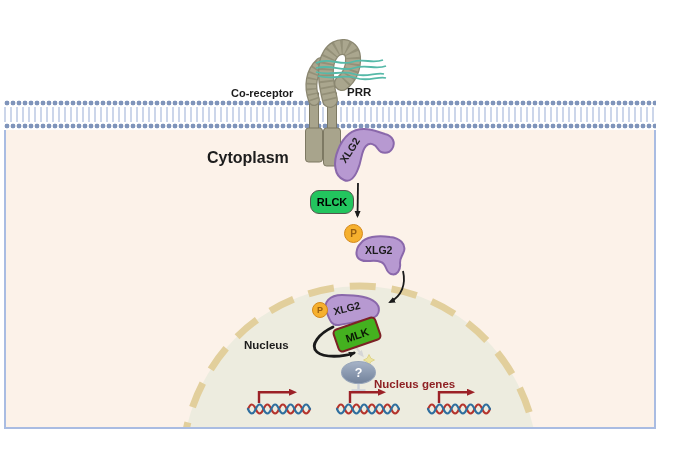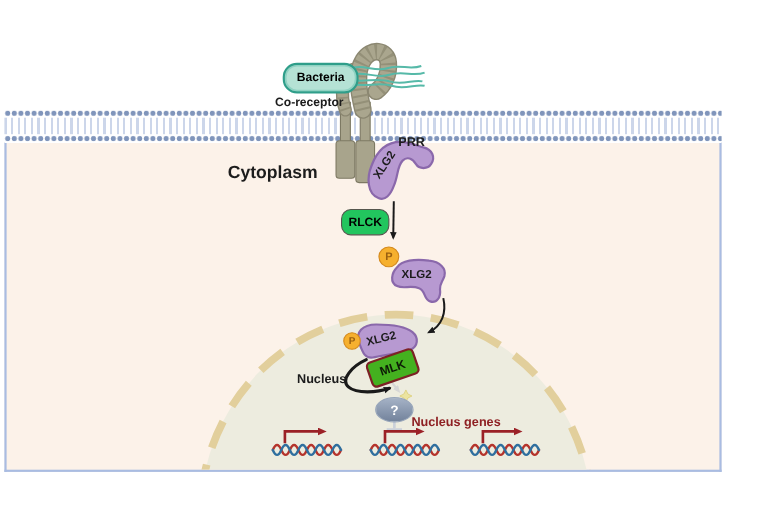--- a/index.html
+++ b/index.html
@@ -126,46 +126,43 @@
     <g fill="none" stroke-width="2.2" stroke-linecap="round">
       <path stroke="#b5342c" d="M248 409 Q251.88 400 255.75 409 T263.5 409 T271.25 409 T279 409 T286.75 409 T294.5 409 T302.25 409 T310 409"></path>
       <path stroke="#2f6f9f" d="M248 409 Q251.88 418 255.75 409 T263.5 409 T271.25 409 T279 409 T286.75 409 T294.5 409 T302.25 409 T310 409"></path>
       <path stroke="#b5342c" d="M337 409 Q340.88 400 344.75 409 T352.5 409 T360.25 409 T368 409 T375.75 409 T383.5 409 T391.25 409 T399 409"></path>
       <path stroke="#2f6f9f" d="M337 409 Q340.88 418 344.75 409 T352.5 409 T360.25 409 T368 409 T375.75 409 T383.5 409 T391.25 409 T399 409"></path>
       <path stroke="#b5342c" d="M428 409 Q431.88 400 435.75 409 T443.5 409 T451.25 409 T459 409 T466.75 409 T474.5 409 T482.25 409 T490 409"></path>
       <path stroke="#2f6f9f" d="M428 409 Q431.88 418 435.75 409 T443.5 409 T451.25 409 T459 409 T466.75 409 T474.5 409 T482.25 409 T490 409"></path>
     </g>
   </svg>
 
-  <div class="abs pill overlay">
-    <span>Bacteria</span>
-  </div>
 
   <div class="abs rlck overlay">
     <span>RLCK</span>
   </div>
 
   <div class="abs pcirc p1 overlay">
     <span>P</span>
   </div>
   <div class="abs pcirc p2 overlay">
     <span>P</span>
   </div>
 
   <div class="abs mlk overlay">
     <span>MLK</span>
   </div>
 
   <div class="abs qoval overlay">
     <span>?</span>
   </div>
 
-  <span class="abs lbl" style="left:250px;top:87px;font-size:11px;text-align:center;">Co-receptor</span>
-  <span class="abs lbl" style="left:362px;top:86px;font-size:11.5px;margin-top:38px;">PRR</span>
+  <span class="abs lbl" style="left:231px;top:87px;font-size:11px;text-align:center;">Co-receptor</span>
+  <span class="abs lbl" style="left:347px;top:86px;font-size:11.5px;">PRR</span>
   <span class="abs lbl" style="left:207px;top:149px;font-size:16px;">Cytoplasm</span>
-  <span class="abs lbl" style="left:270px;top:339px;font-size:11.5px;">Nucleus</span>
+  <span class="abs lbl" style="left:244px;top:339px;font-size:11.5px;">Nucleus</span>
   <span class="abs lbl" style="left:374px;top:378px;font-size:11.5px;color:#8e2023;">Nucleus genes</span>
 
   <span class="abs lbl xlg-rot1">XLG2</span>
   <span class="abs lbl xlg-flat">XLG2</span>
   <span class="abs lbl xlg-rot3">XLG2</span>
 
 </div>
 
 </body></html>

